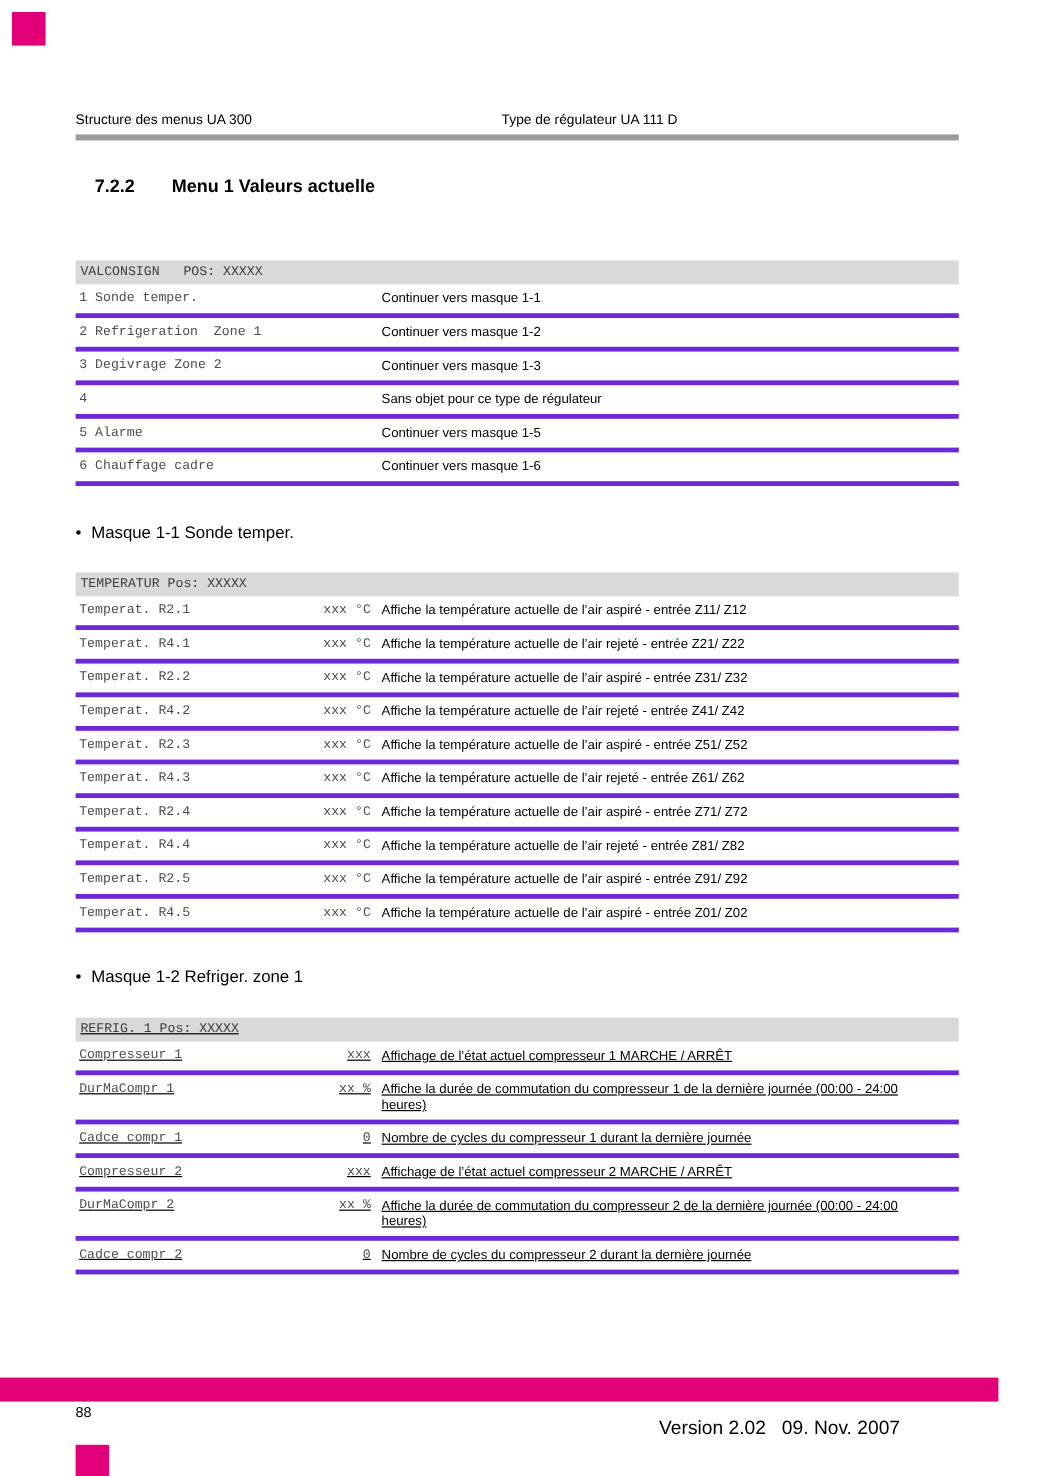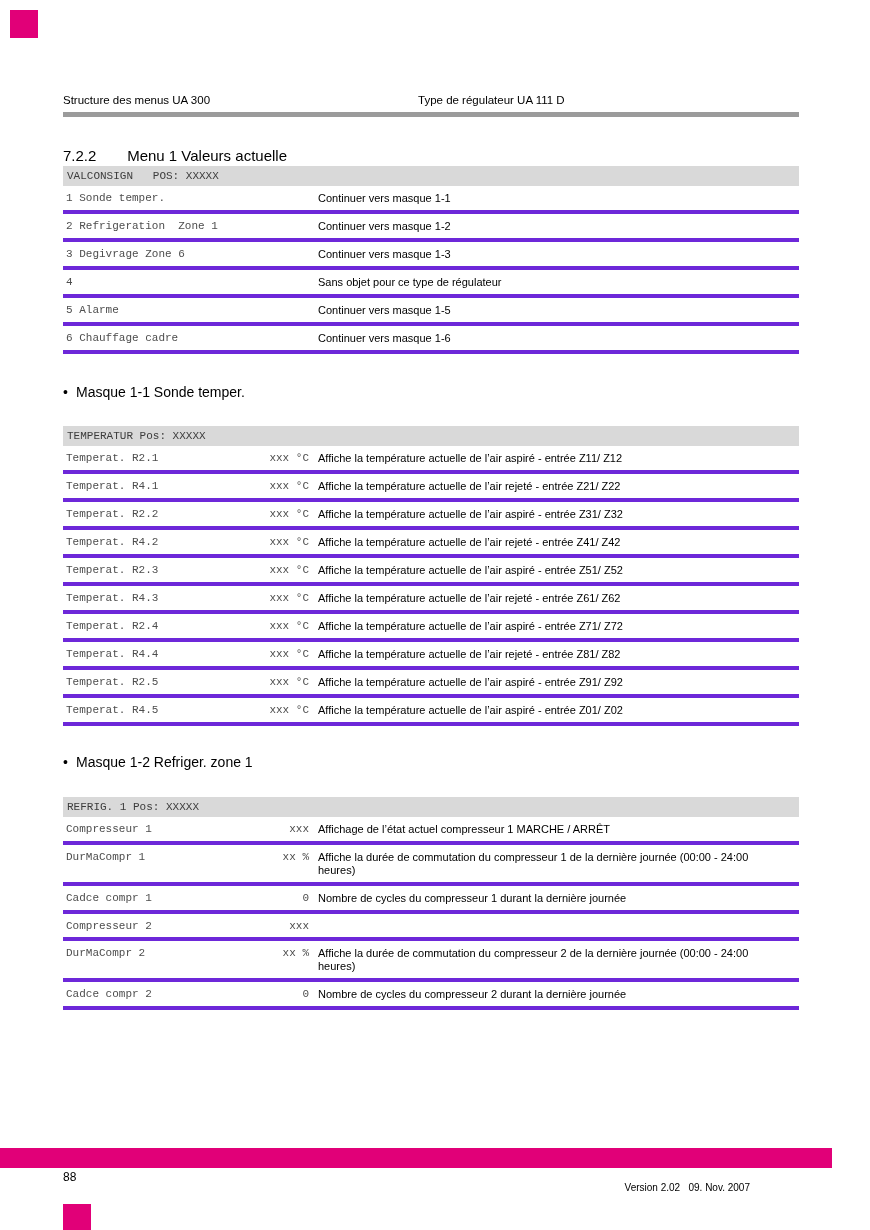--- a/index.html
+++ b/index.html
@@ -23,30 +23,30 @@
     padding-top: 94px;
     height: 15px;
     font-size: 11.5px;
     color: #000;
   }
   .running-header .hdr-right { position: absolute; left: 355px; top: 94px; }
 
   .header-rule { margin-top: 3px; height: 5px; background: #9b9b9b; }
 
   .section-heading {
-    margin: 29px 0 0 0;
+    margin: 29px 0 0 16px;
     font-size: 15px;
-    font-weight: normal;
+    font-weight: bold;
     line-height: 20px;
   }
   .section-heading .sec-num { display: inline-block; width: 60px; }
 
-  .ua-table { }
+  .ua-table { margin-top: 51px; }
   .ua-table.t2 { margin-top: 26px; }
-  .ua-table.t3 { margin-top: 27px; }
+  .ua-table.t3 { margin-top: 27px; text-decoration: underline; }
   .table-header {
     height: 20px;
     line-height: 20px;
     background: #d9d9d9;
     font-family: "Liberation Mono", "DejaVu Sans Mono", monospace;
     font-size: 11px;
     color: #3c3c3c;
     padding-left: 4px;
     white-space: pre;
   }
@@ -96,21 +96,21 @@
     background: #e10078;
   }
   .footer-page {
     position: absolute;
     left: 63px; top: 1170px;
     font-size: 12px;
   }
   .footer-version {
     position: absolute;
     right: 82px; top: 1182px;
-    font-size: 10px;
+    font-size: 16px;
     white-space: pre;
   }
 </style>
 </head>
 <body>
 
 <div class="page">
 
   <div class="corner corner-top"></div>
 
@@ -133,21 +133,21 @@
         <span class="label">1 Sonde temper.</span>
         <span class="value"></span>
         <span class="desc">Continuer vers masque 1-1</span>
       </div>
       <div class="row">
         <span class="label">2 Refrigeration  Zone 1</span>
         <span class="value"></span>
         <span class="desc">Continuer vers masque 1-2</span>
       </div>
       <div class="row">
-        <span class="label">3 Degivrage Zone 6</span>
+        <span class="label">3 Degivrage Zone 2</span>
         <span class="value"></span>
         <span class="desc">Continuer vers masque 1-3</span>
       </div>
       <div class="row">
         <span class="label">4</span>
         <span class="value"></span>
         <span class="desc">Sans objet pour ce type de régulateur</span>
       </div>
       <div class="row">
         <span class="label">5 Alarme</span>
@@ -236,20 +236,21 @@
         <span class="desc">Affiche la durée de commutation du compresseur 1 de la dernière journée (00:00 - 24:00 heures)</span>
       </div>
       <div class="row">
         <span class="label">Cadce compr 1</span>
         <span class="value">0</span>
         <span class="desc">Nombre de cycles du compresseur 1 durant la dernière journée</span>
       </div>
       <div class="row">
         <span class="label">Compresseur 2</span>
         <span class="value">xxx</span>
+        <span class="desc">Affichage de l’état actuel compresseur 2 MARCHE / ARRÊT</span>
       </div>
       <div class="row">
         <span class="label">DurMaCompr 2</span>
         <span class="value">xx %</span>
         <span class="desc">Affiche la durée de commutation du compresseur 2 de la dernière journée (00:00 - 24:00 heures)</span>
       </div>
       <div class="row">
         <span class="label">Cadce compr 2</span>
         <span class="value">0</span>
         <span class="desc">Nombre de cycles du compresseur 2 durant la dernière journée</span>

